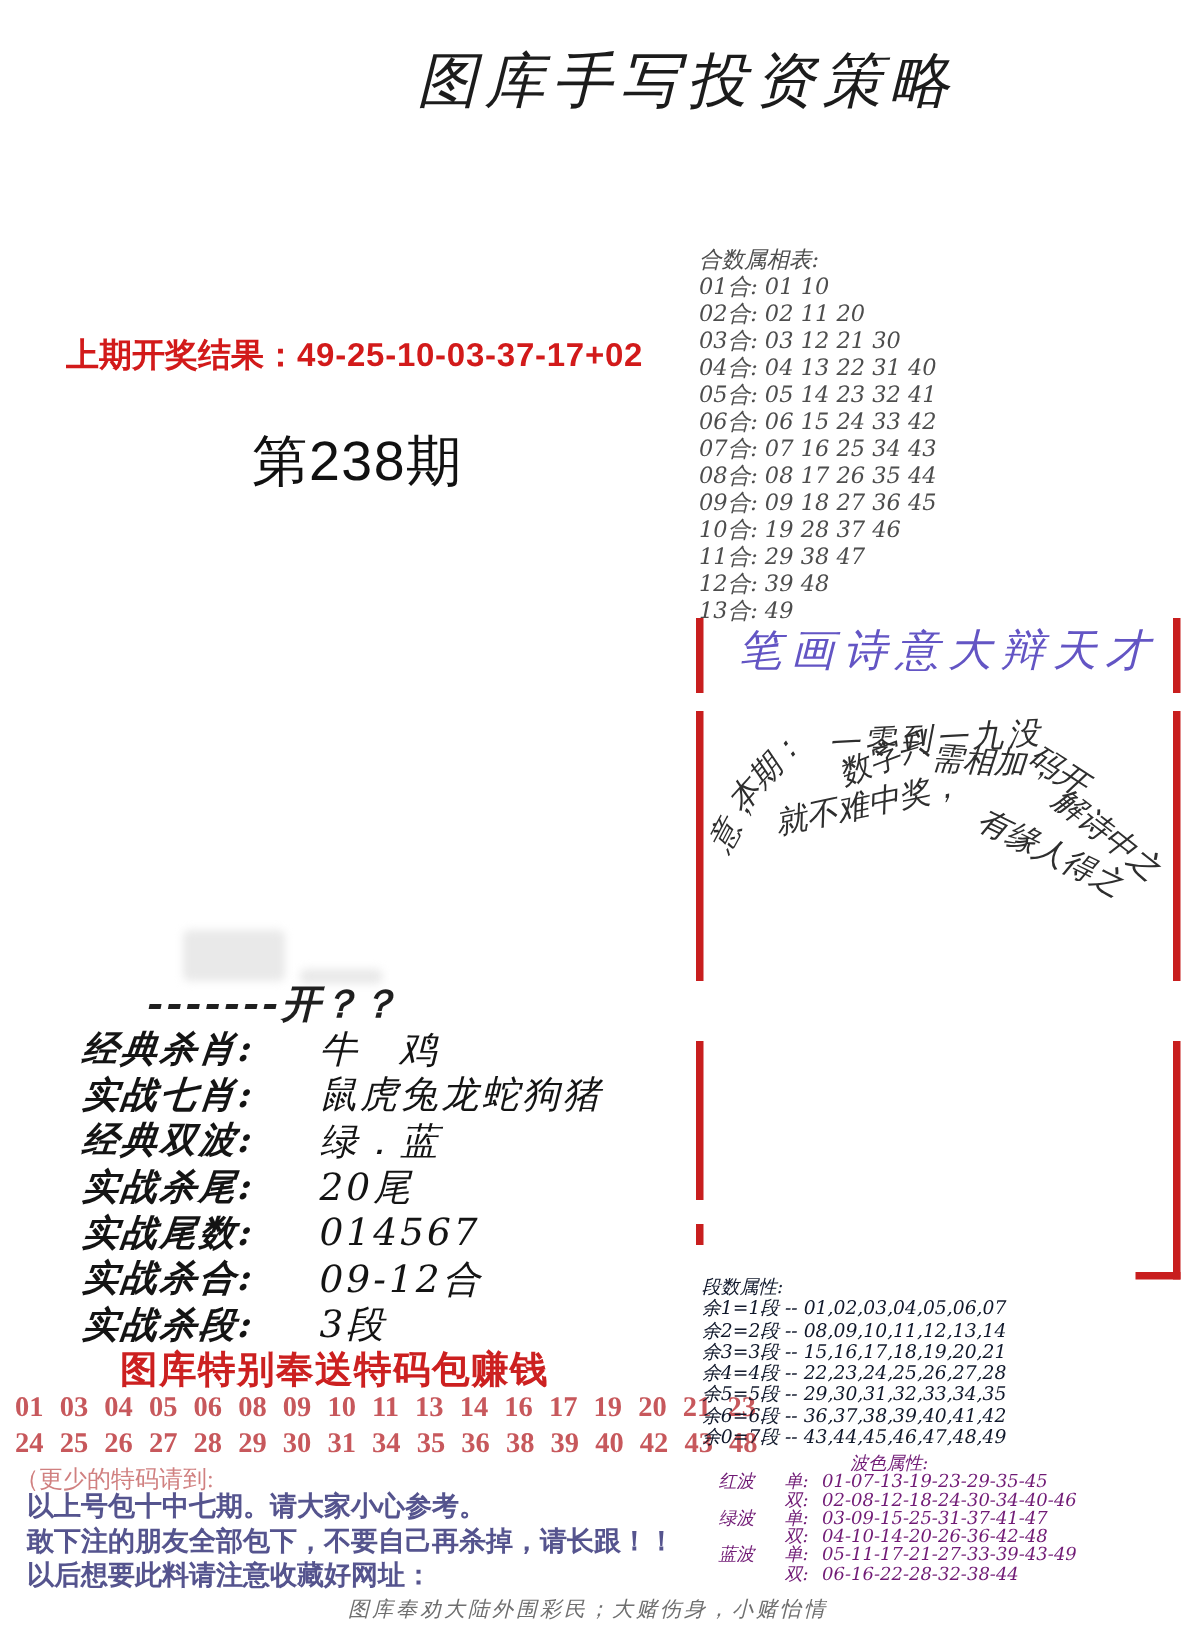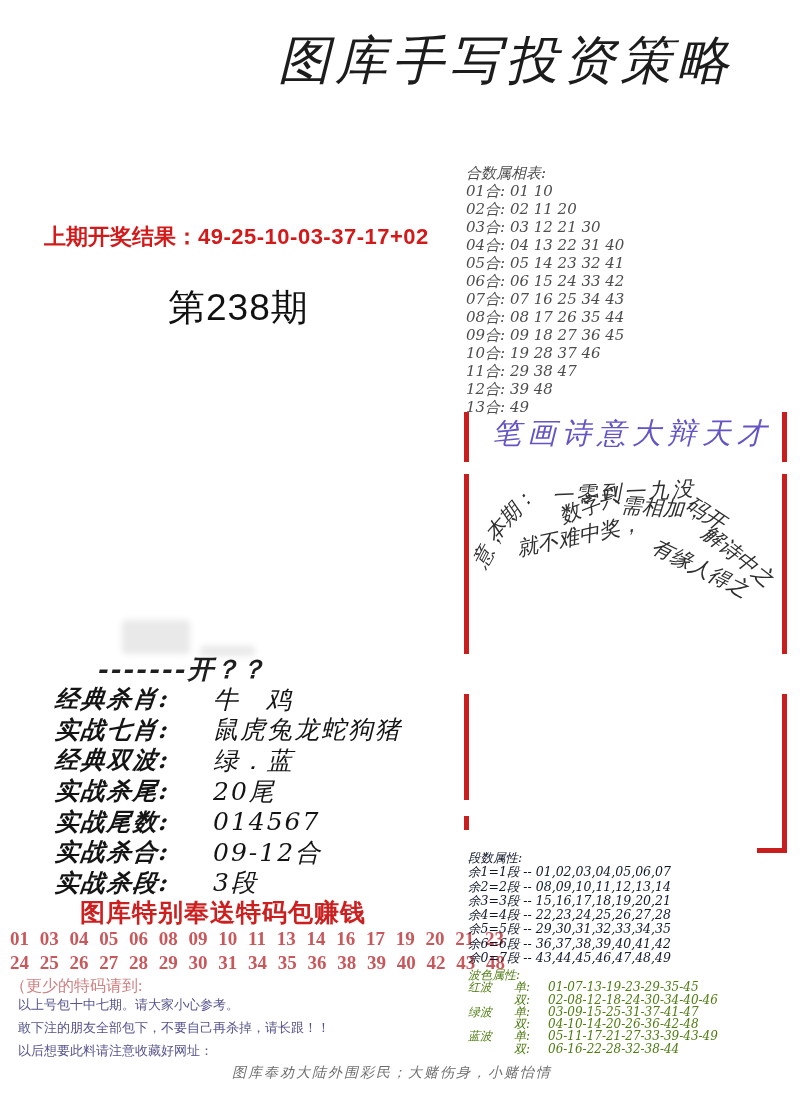--- a/index.html
+++ b/index.html
@@ -5,21 +5,21 @@
   html,body { margin:0; padding:0; background:#ffffff; }
   .page {
     position:relative; width:800px; height:1100px; background:#ffffff;
     overflow:hidden; font-family:"DejaVu Serif", serif; color:#222;
   }
   .abs { position:absolute; }
 
   
   .title {
     left:278px; top:26px; width:430px; text-align:left;
-    font-size:52px; font-style:italic; letter-spacing:5px; color:#1c1c1c;
+    font-size:40px; font-style:italic; letter-spacing:5px; color:#1c1c1c;
     white-space:nowrap;
   }
   .subtitle {
     left:188px; top:88px; font-size:35px; font-style:italic;
     letter-spacing:2px; color:#1c1c1c; white-space:nowrap;
   }
 
   
   .hesha { left:466px; top:164px; font-size:15px; font-style:italic;
            color:#4d4d4d; line-height:18px; white-space:nowrap; }
@@ -78,29 +78,29 @@
   .gift-row { left:10px; width:442px; font-family:"Liberation Serif", serif;
               font-weight:bold; font-size:19px; color:#c7585c;
               word-spacing:6px; white-space:nowrap; }
   .gift-row1 { top:928px; }
   .gift-row2 { top:952px; }
   .gift-note { left:10px; top:976px; font-family:"Liberation Serif", serif;
                font-size:16px; color:#d08080; white-space:nowrap; }
 
   
   .notes { left:18px; top:993px; font-family:"Liberation Serif", serif;
-           font-size:13px; color:#55548e; line-height:23px; white-space:nowrap; }
+           font-size:18px; color:#55548e; line-height:23px; white-space:nowrap;font-weight:bold; }
 
   
   .segment { left:468px; top:851px; font-size:12.5px; font-style:italic;
              color:#0f172a; line-height:14.3px; white-space:nowrap; }
 
   
   .wave { left:468px; top:969px; font-size:12px; font-style:italic;
-          color:#4d7c0f; line-height:12.3px; white-space:nowrap; }
+          color:#701a75; line-height:12.3px; white-space:nowrap;text-align:center; }
   .wave-row { display:flex; }
   .wave-name { width:46px; }
   .wave-parity { width:34px; }
 
   
   .bottom-line { left:232px; top:1064px; font-size:14px; font-style:italic;
                  color:#6f6f6f; letter-spacing:2px; white-space:nowrap; }
 </style>
 </head>
 <body>

